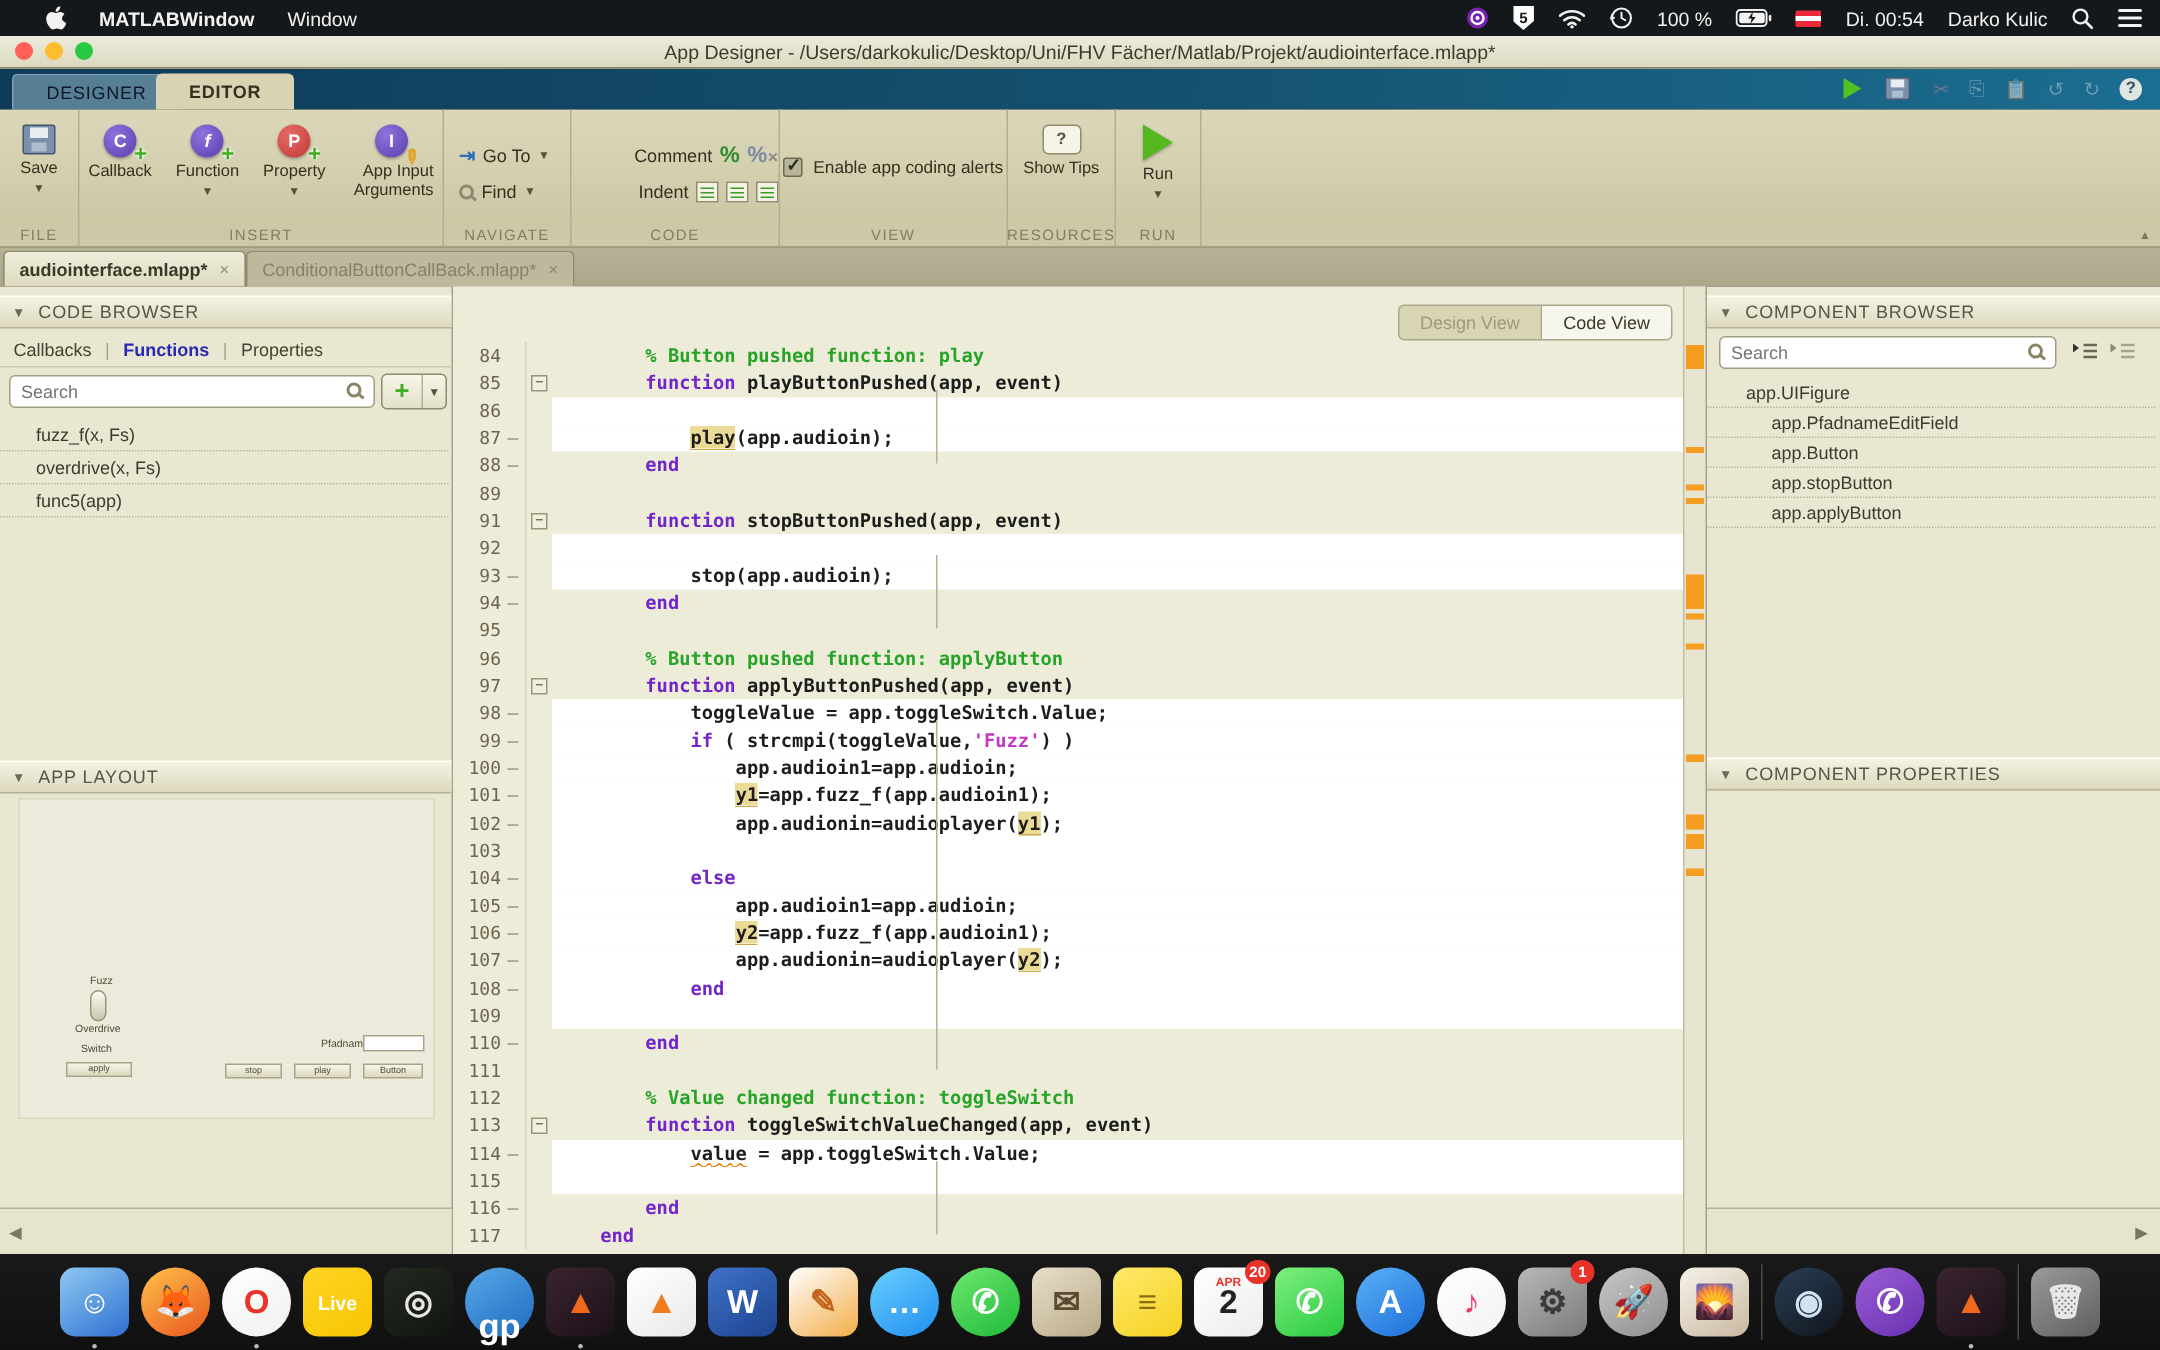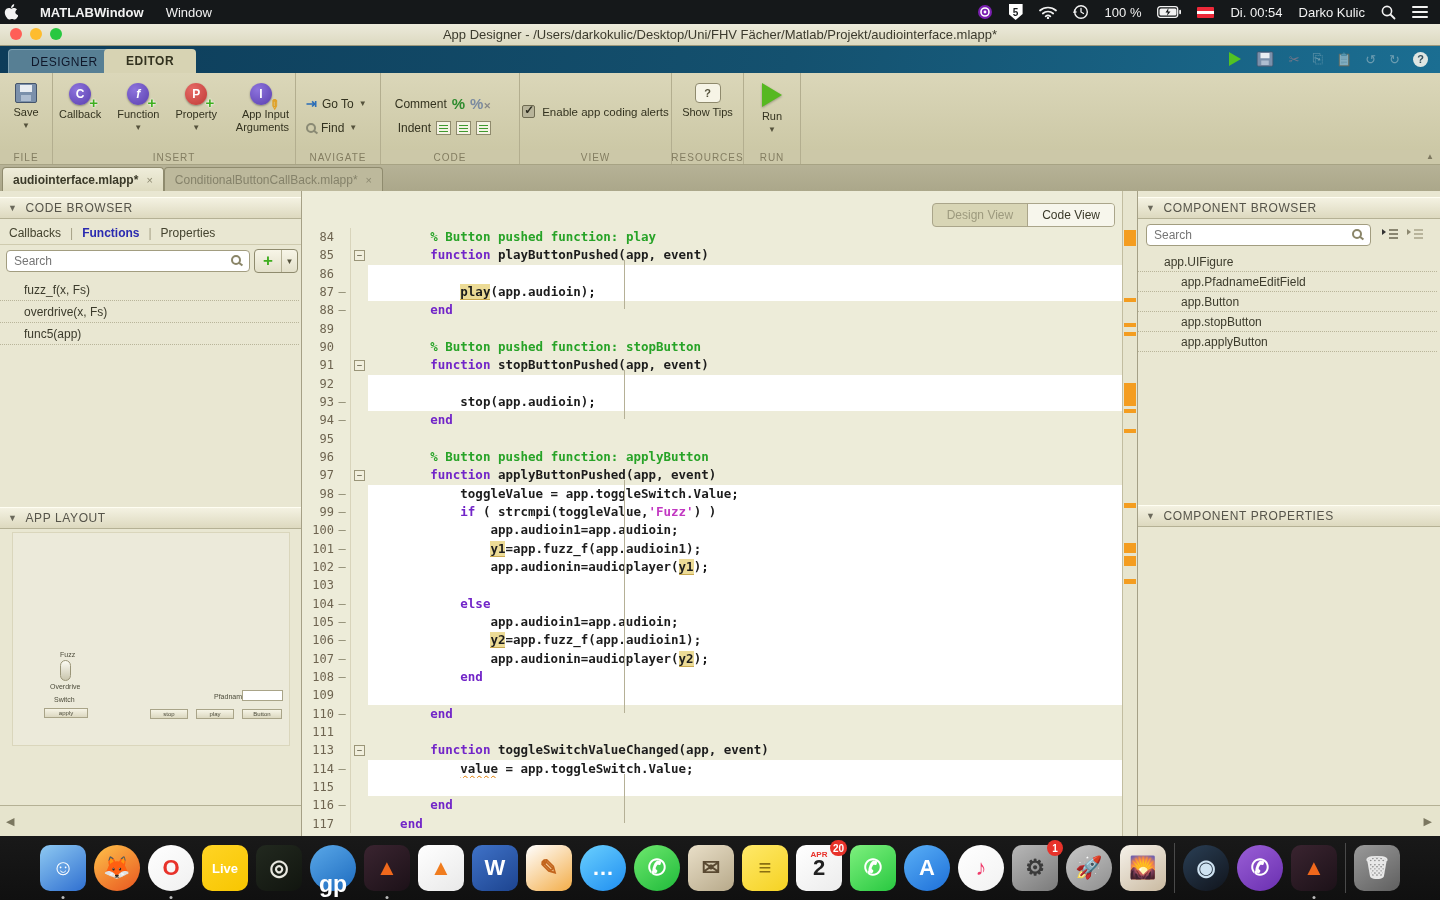--- a/index.html
+++ b/index.html
@@ -2,21 +2,21 @@
 <html><head>
 <meta charset="utf-8">
 <style>
   * { margin:0; padding:0; box-sizing:border-box; }
   html,body { width:1440px; height:900px; overflow:hidden; font-family:"Liberation Sans",sans-serif; }
   #screen { position:relative; width:1440px; height:900px; background:#000; }
 
   
   #menubar { position:absolute; top:0; left:0; width:1440px; height:24px; background:#15181a;
              display:flex; align-items:center; color:#f2f2f2; font-size:13px; }
-  #menubar .left { display:flex; align-items:center; gap:22px; padding-left:4px; }
+  #menubar .left { display:flex; align-items:center; gap:22px; padding-left:30px; }
   #menubar .right { margin-left:auto; display:flex; align-items:center; gap:16px; padding-right:12px; }
   .mb-app { font-weight:bold; }
   .apple { width:14px; height:16px; display:inline-block; }
   .mb-ico { display:inline-flex; align-items:center; justify-content:center; height:16px; }
   .flag { width:17px; height:11px; display:inline-block; border-radius:1px; overflow:hidden;
           background:linear-gradient(#ed2939 33%,#fff 33%,#fff 66%,#ed2939 66%); }
   .shield { width:14px; height:16px; background:#fff; color:#15181a; font-size:10px; font-weight:bold;
             display:flex; align-items:center; justify-content:center;
             clip-path:polygon(0 0,100% 0,100% 62%,50% 100%,0 62%); }
   .menulist { display:inline-flex; flex-direction:column; gap:3px; }
@@ -318,21 +318,21 @@
         <span class="goto-ico">⇥</span>
         <span>Go To</span>
           <span class="drop">▼</span>
       </div>
       <div class="nav-row">
         <span class="mag"></span>
         <span>Find</span>
           <span class="drop">▼</span>
       </div>
     </div>
-    <div class="rgroup" style="width:139px; flex-direction:column; align-items:flex-end; padding-right:28px">
+    <div class="rgroup" style="width:139px; flex-direction:column; align-items:flex-end; padding-right:0">
       <div class="nav-row">
         <span>Comment</span>
         <span class="pct" style="color:#2e8b2e">%</span>
         <span class="pct" style="color:#7a8aa0"><span>%</span><span style="font-size:9px;color:#888">✕</span></span>
       </div>
       <div class="nav-row">
         <span>Indent</span>
         <span class="ind-ico"></span>
         <span class="ind-ico"></span>
         <span class="ind-ico"></span>
@@ -468,26 +468,20 @@
             <span class="foldc"></span>
             <span class="codec"><span class="pl">        </span><span class="kw">end</span></span>
           </div>
           <div class="cl">
             <span class="ln">89</span>
             <span class="dashc"></span>
             <span class="foldc"></span>
             <span class="codec"></span>
           </div>
           <div class="cl">
-            <span class="ln">90</span>
-            <span class="dashc"></span>
-            <span class="foldc"></span>
-            <span class="codec"><span class="pl">        </span><span class="cm">% Button pushed function: stopButton</span></span>
-          </div>
-          <div class="cl">
             <span class="ln">91</span>
             <span class="dashc"></span>
             <span class="foldc">
               <span class="foldbox">−</span>
             </span>
             <span class="codec"><span class="pl">        </span><span class="kw">function</span><span class="pl"> stopButtonPushed(app, event)</span></span>
           </div>
           <div class="cl white">
             <span class="ln">92</span>
             <span class="dashc"></span>
@@ -602,20 +596,26 @@
             <span class="ln">110</span>
             <span class="dashc">–</span>
             <span class="foldc"></span>
             <span class="codec"><span class="pl">        </span><span class="kw">end</span></span>
           </div>
           <div class="cl">
             <span class="ln">111</span>
             <span class="dashc"></span>
             <span class="foldc"></span>
             <span class="codec"></span>
+          </div>
+          <div class="cl">
+            <span class="ln">112</span>
+            <span class="dashc"></span>
+            <span class="foldc"></span>
+            <span class="codec"><span class="pl">        </span><span class="cm">% Value changed function: toggleSwitch</span></span>
           </div>
           <div class="cl">
             <span class="ln">113</span>
             <span class="dashc"></span>
             <span class="foldc">
               <span class="foldbox">−</span>
             </span>
             <span class="codec"><span class="pl">        </span><span class="kw">function</span><span class="pl"> toggleSwitchValueChanged(app, event)</span></span>
           </div>
           <div class="cl white">

